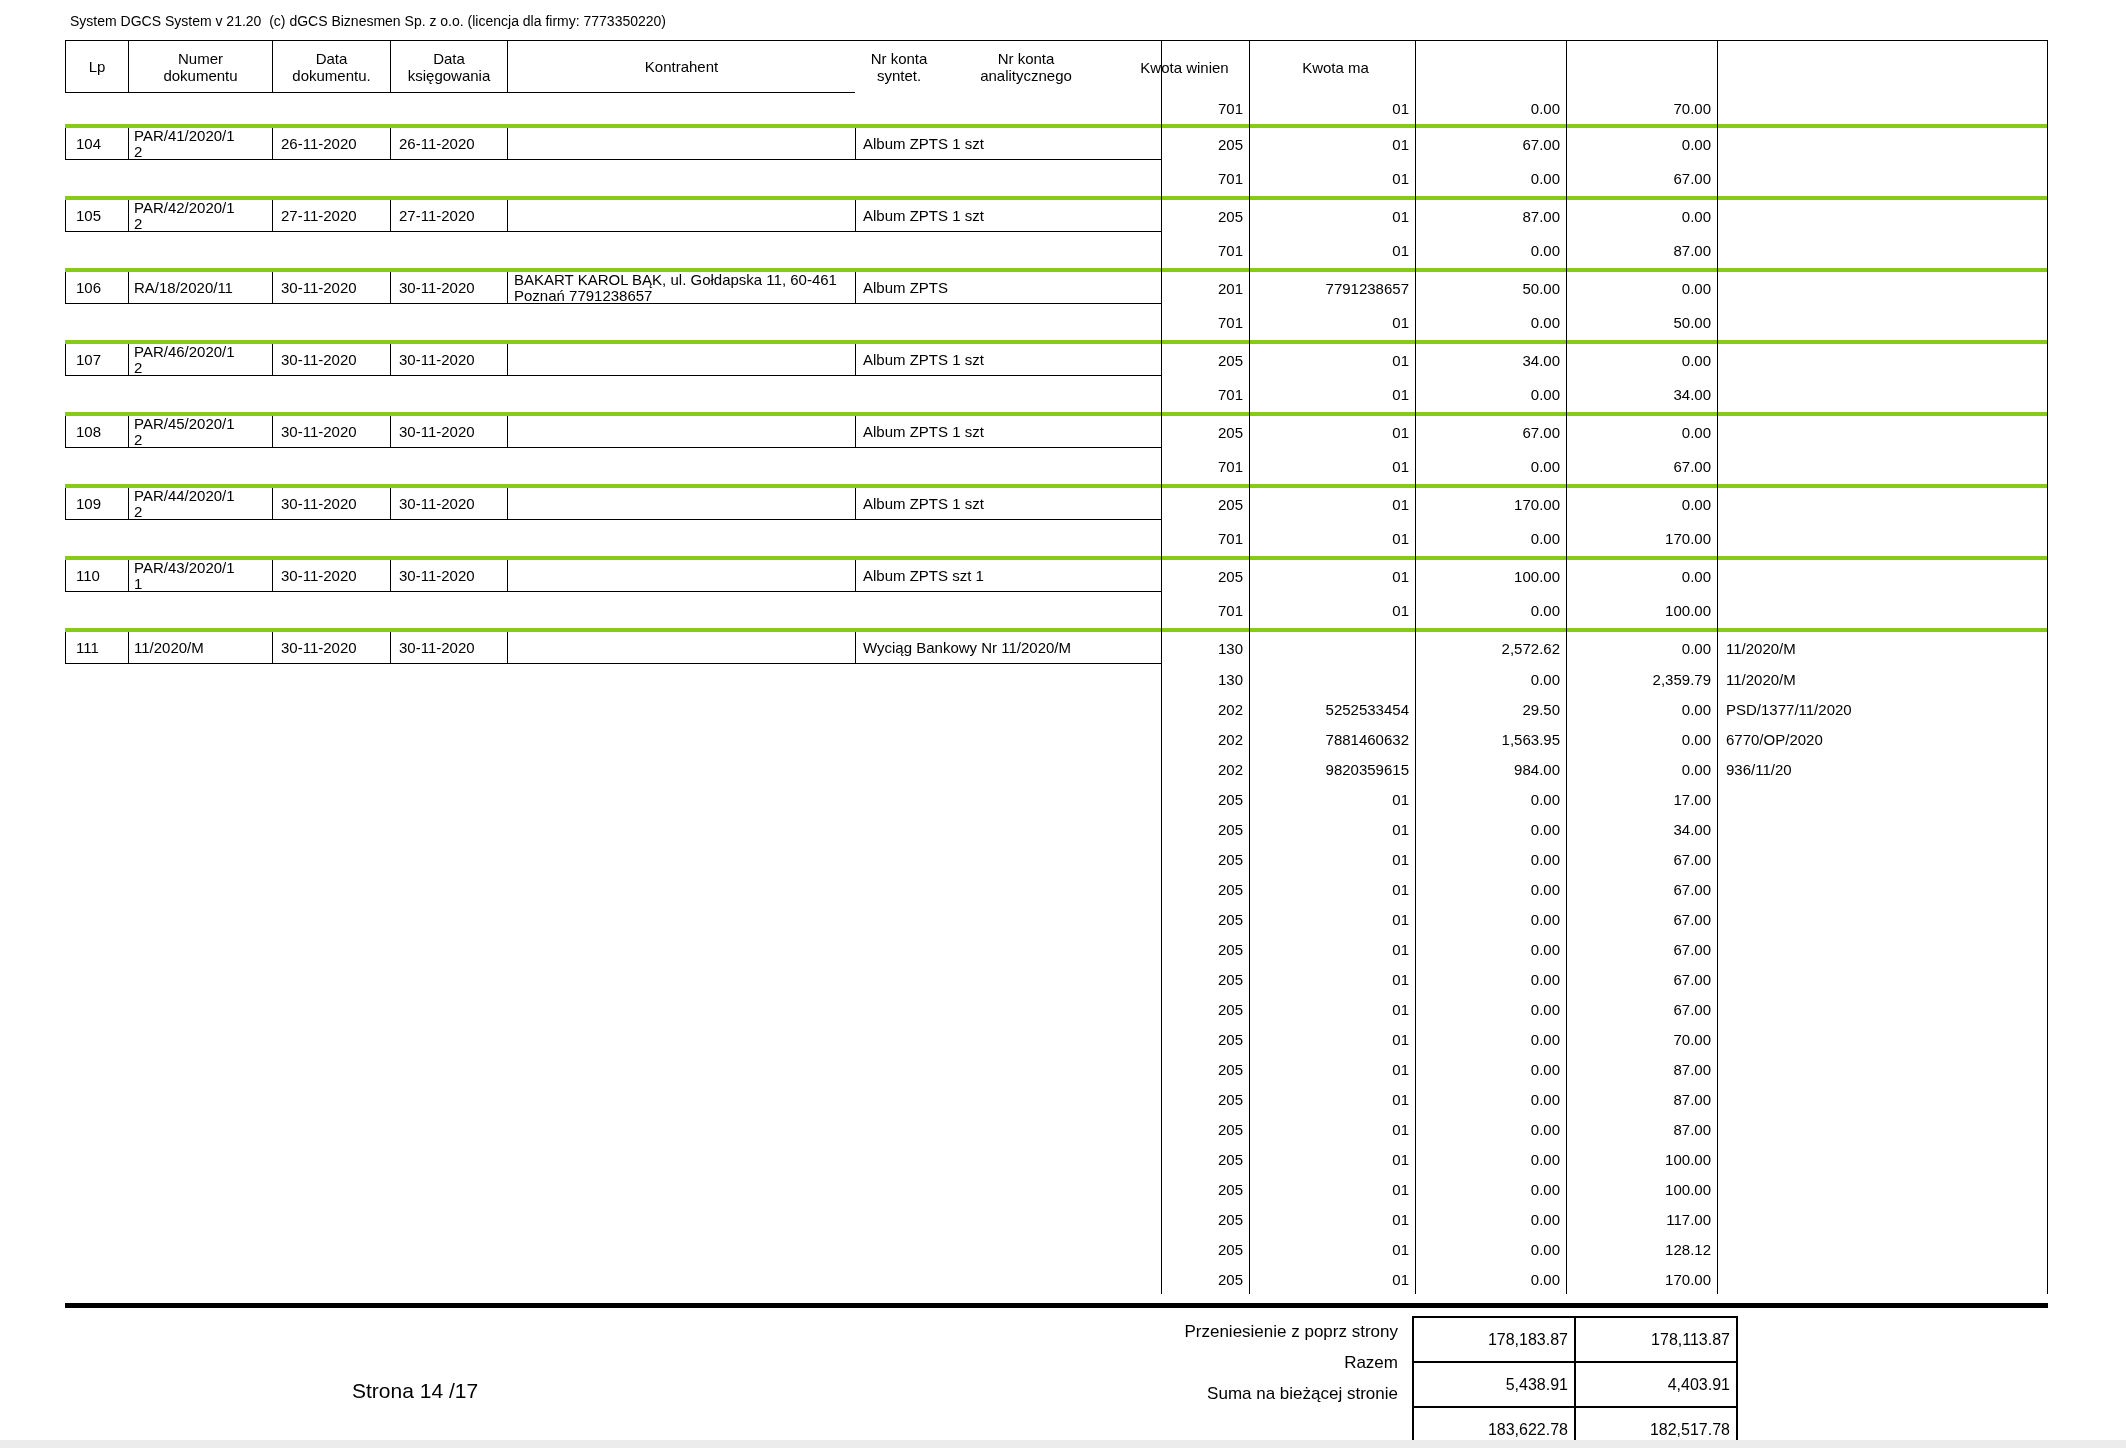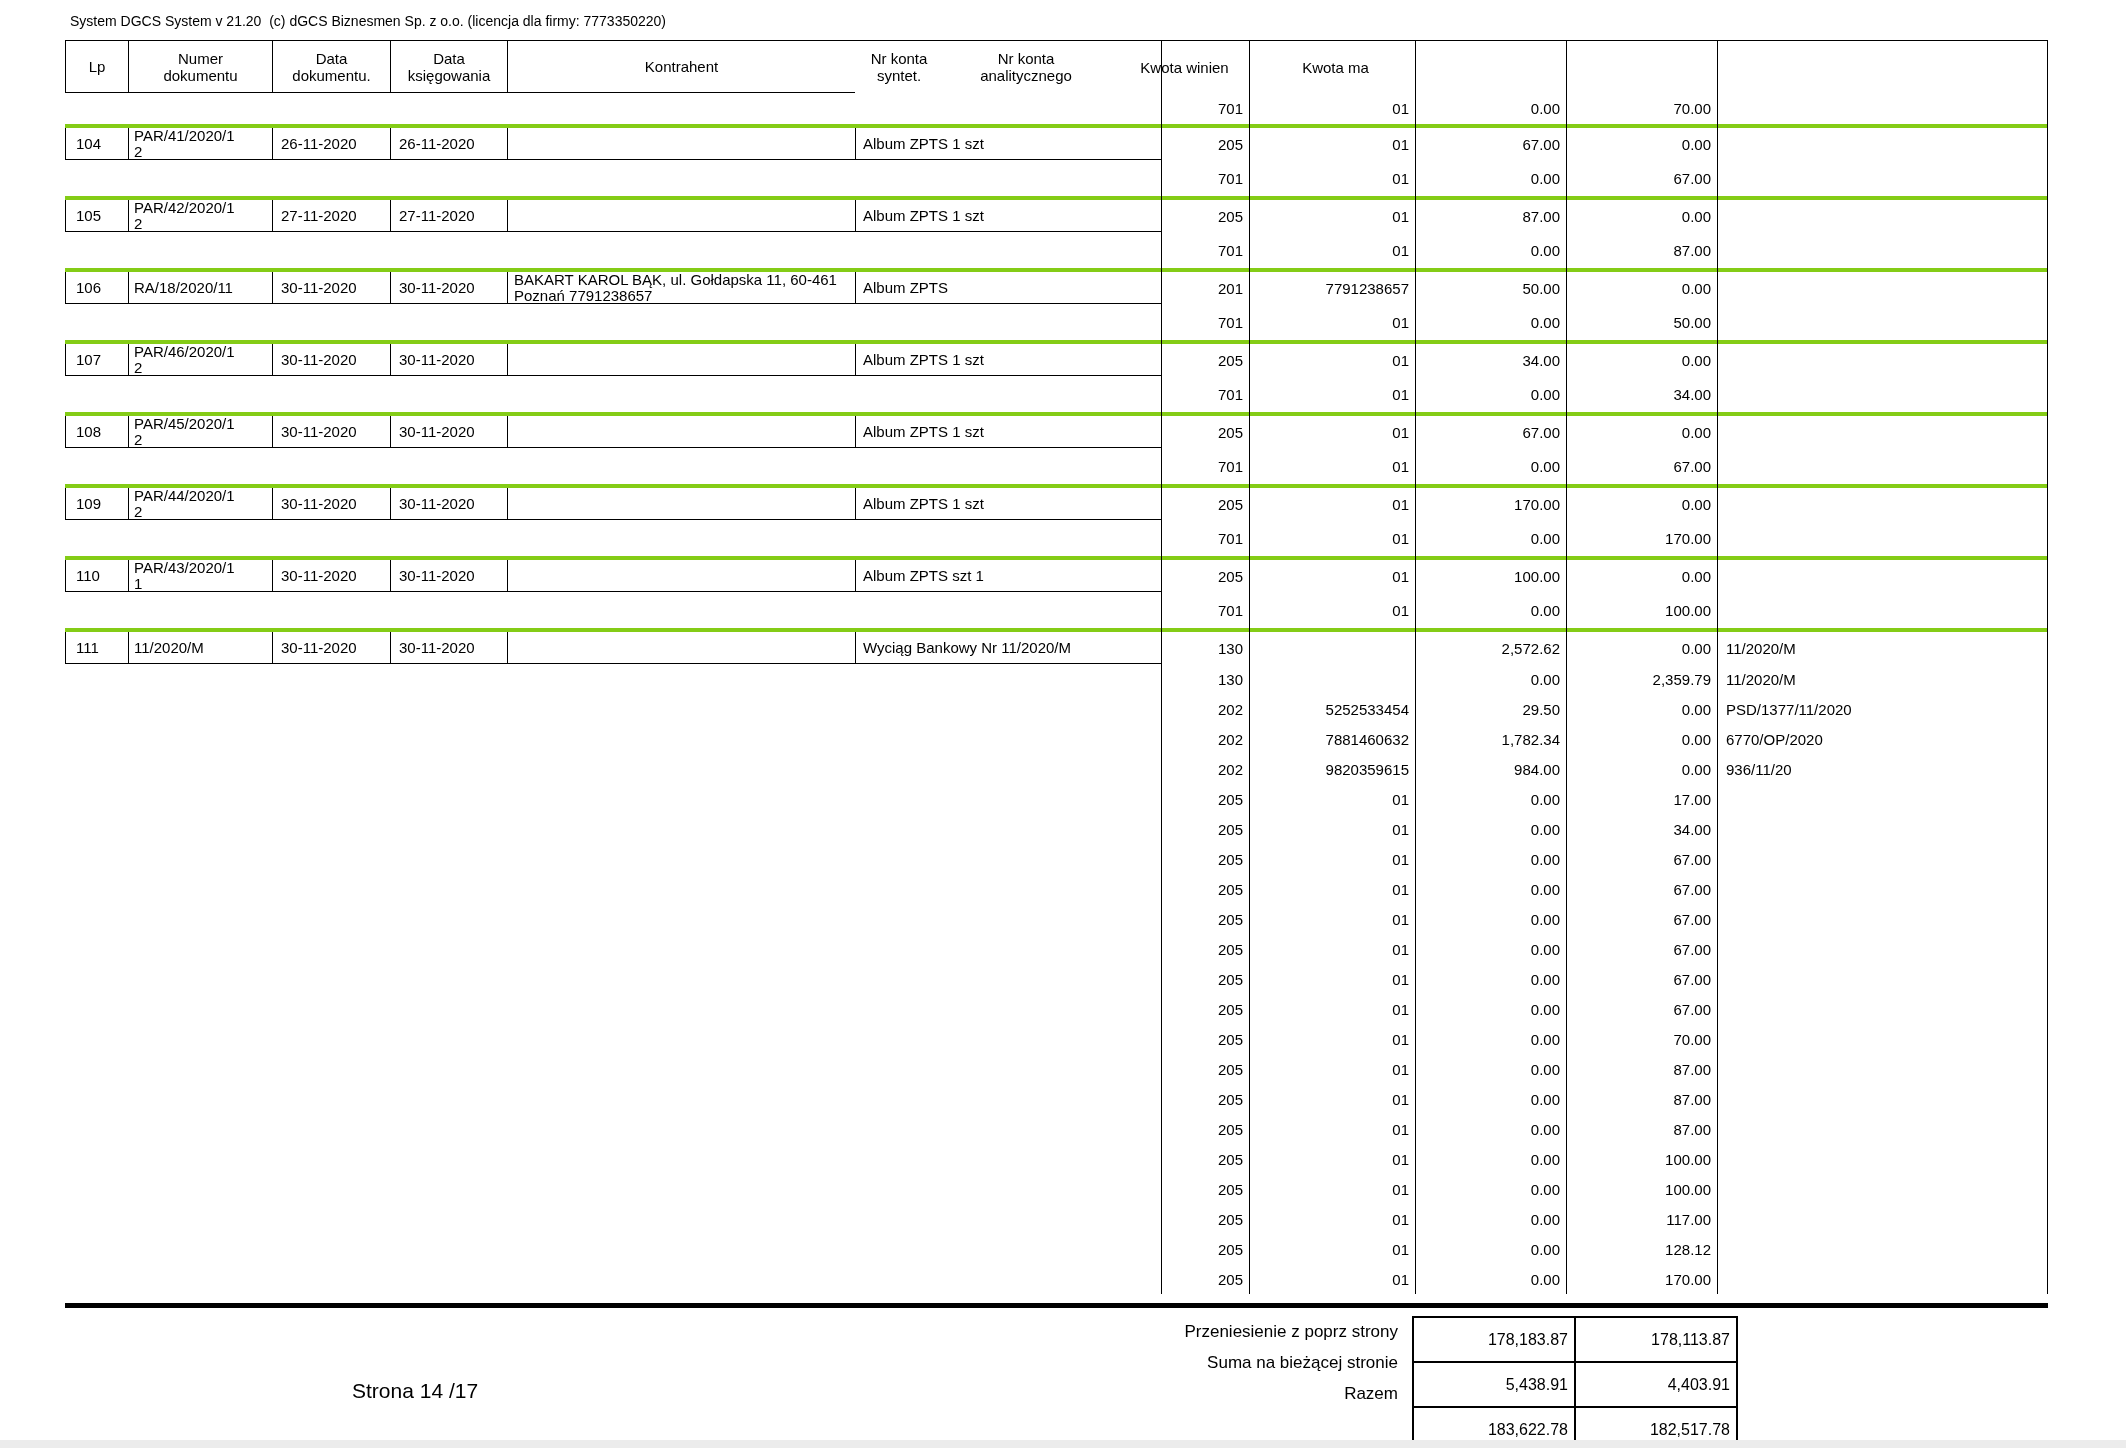--- a/index.html
+++ b/index.html
@@ -309,21 +309,21 @@
       </div>
       <div class="row sub">
         <div class="c c0"></div>
         <div class="c c1"></div>
         <div class="c c2"></div>
         <div class="c c3"></div>
         <div class="c c4"></div>
         <div class="c c5"></div>
         <div class="c c6">202</div>
         <div class="c c7">7881460632</div>
-        <div class="c c8">1,782.34</div>
+        <div class="c c8">1,563.95</div>
         <div class="c c9">0.00</div>
         <div class="c c10">6770/OP/2020</div>
       </div>
       <div class="row sub">
         <div class="c c0"></div>
         <div class="c c1"></div>
         <div class="c c2"></div>
         <div class="c c3"></div>
         <div class="c c4"></div>
         <div class="c c5"></div>
@@ -560,22 +560,22 @@
   <div class="vline" style="left:1350px"></div>
   <div class="vline" style="left:1501px"></div>
   <div class="vline" style="left:1652px"></div>
   <div class="vline" style="left:1982px"></div>
 </div>
 
 <div id="thickline"></div>
 
 <div id="totlabels">
   <div>Przeniesienie z poprz strony</div>
+  <div>Razem</div>
   <div>Suma na bieżącej stronie</div>
-  <div>Razem</div>
 </div>
 
 <table id="tottable">
   <tbody>
       <tr>
     <td>178,183.87</td>
     <td>178,113.87</td>
   </tr>
   <tr>
     <td>5,438.91</td>

